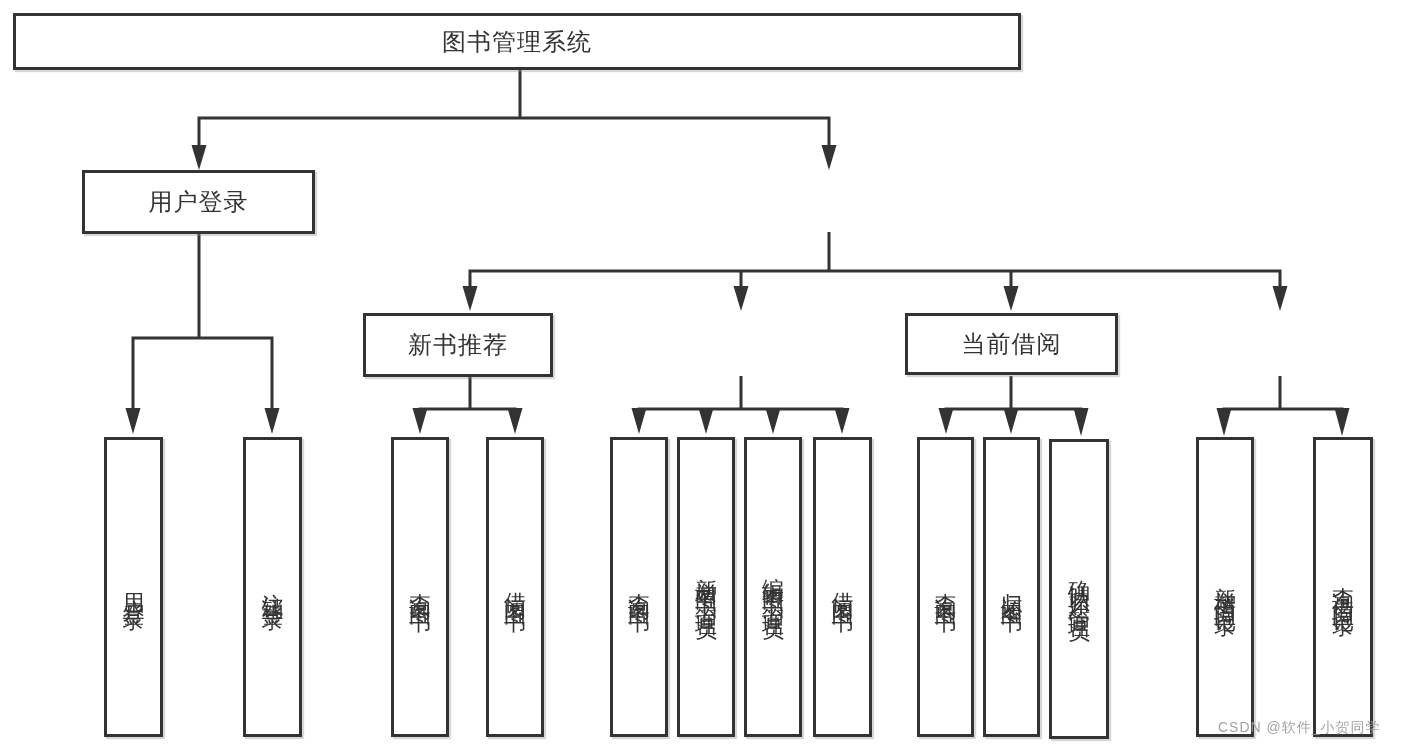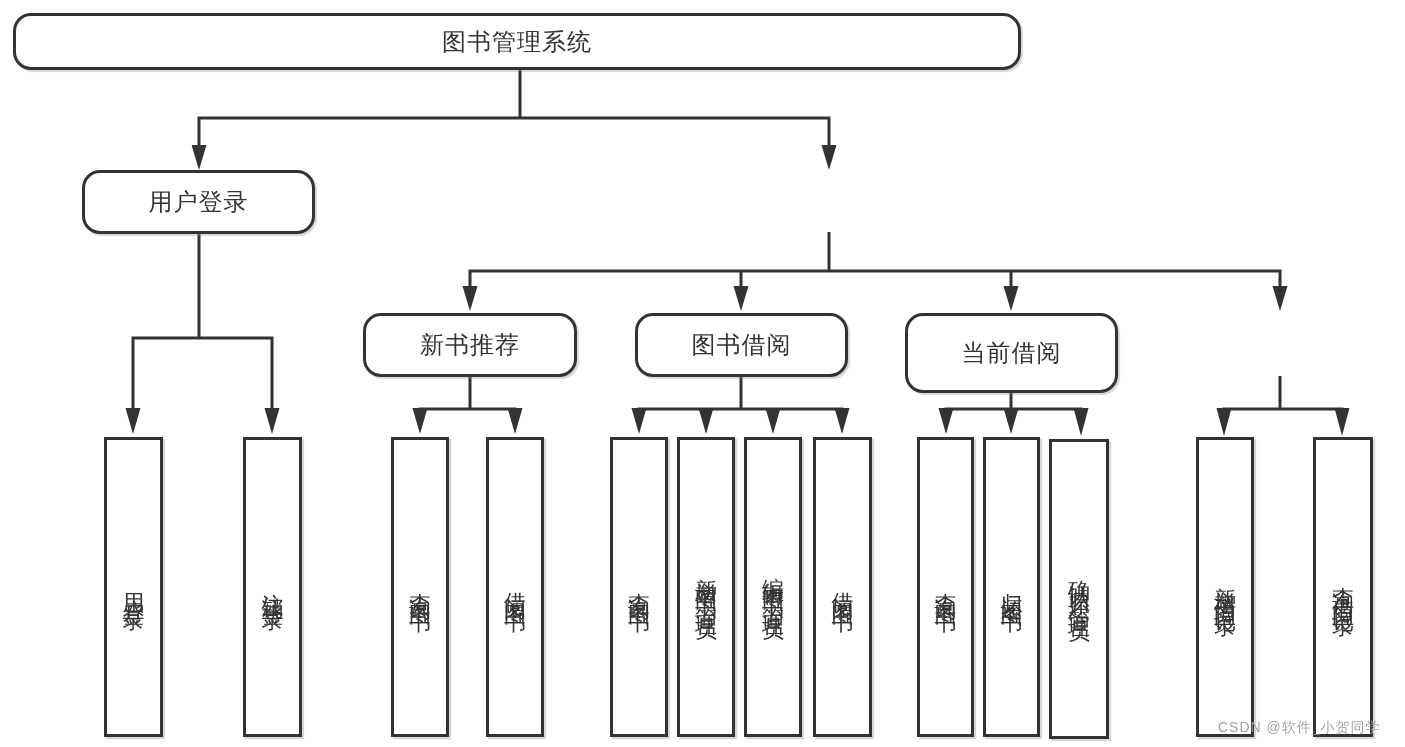--- a/index.html
+++ b/index.html
@@ -25,21 +25,20 @@
     box-sizing: border-box;
     display: flex;
     align-items: center;
     justify-content: center;
     box-shadow: 2px 2px 1px rgba(140,140,140,0.35);
   }
   .hbox {
     font-size: 24px;
     letter-spacing: 1px;
     white-space: nowrap;
-    border-radius: 18px;
   }
   .vbox {
     top: 437px;
     height: 300px;
   }
   .vtext {
     writing-mode: vertical-rl;
     text-orientation: mixed;
     font-size: 22px;
     letter-spacing: 6px;
@@ -107,27 +106,24 @@
   </svg>
 
   <div class="box hbox" style="left:13px;top:13px;width:1008px;height:57px">
     <span>图书管理系统</span>
   </div>
 
   <div class="box hbox" style="left:82px;top:170px;width:233px;height:64px">
     <span>用户登录</span>
   </div>
 
-  <div class="box hbox" style="left:363px;top:313px;width:214px;height:64px">
+  <div class="box hbox" style="left:363px;top:313px;width:190px;height:64px">
     <span>新书推荐</span>
   </div>
-  <div class="box hbox" style="left:635px;top:313px;width:213px;height:64px">
-    <span>图书借阅</span>
-  </div>
-  <div class="box hbox" style="left:905px;top:313px;width:213px;height:80px">
+  <div class="box hbox" style="left:905px;top:313px;width:213px;height:62px">
     <span>当前借阅</span>
   </div>
 
   <div class="box vbox" style="left:104px;width:59px">
     <span class="vtext">用户登录</span>
   </div>
   <div class="box vbox" style="left:243px;width:59px">
     <span class="vtext">注销登录</span>
   </div>
 

